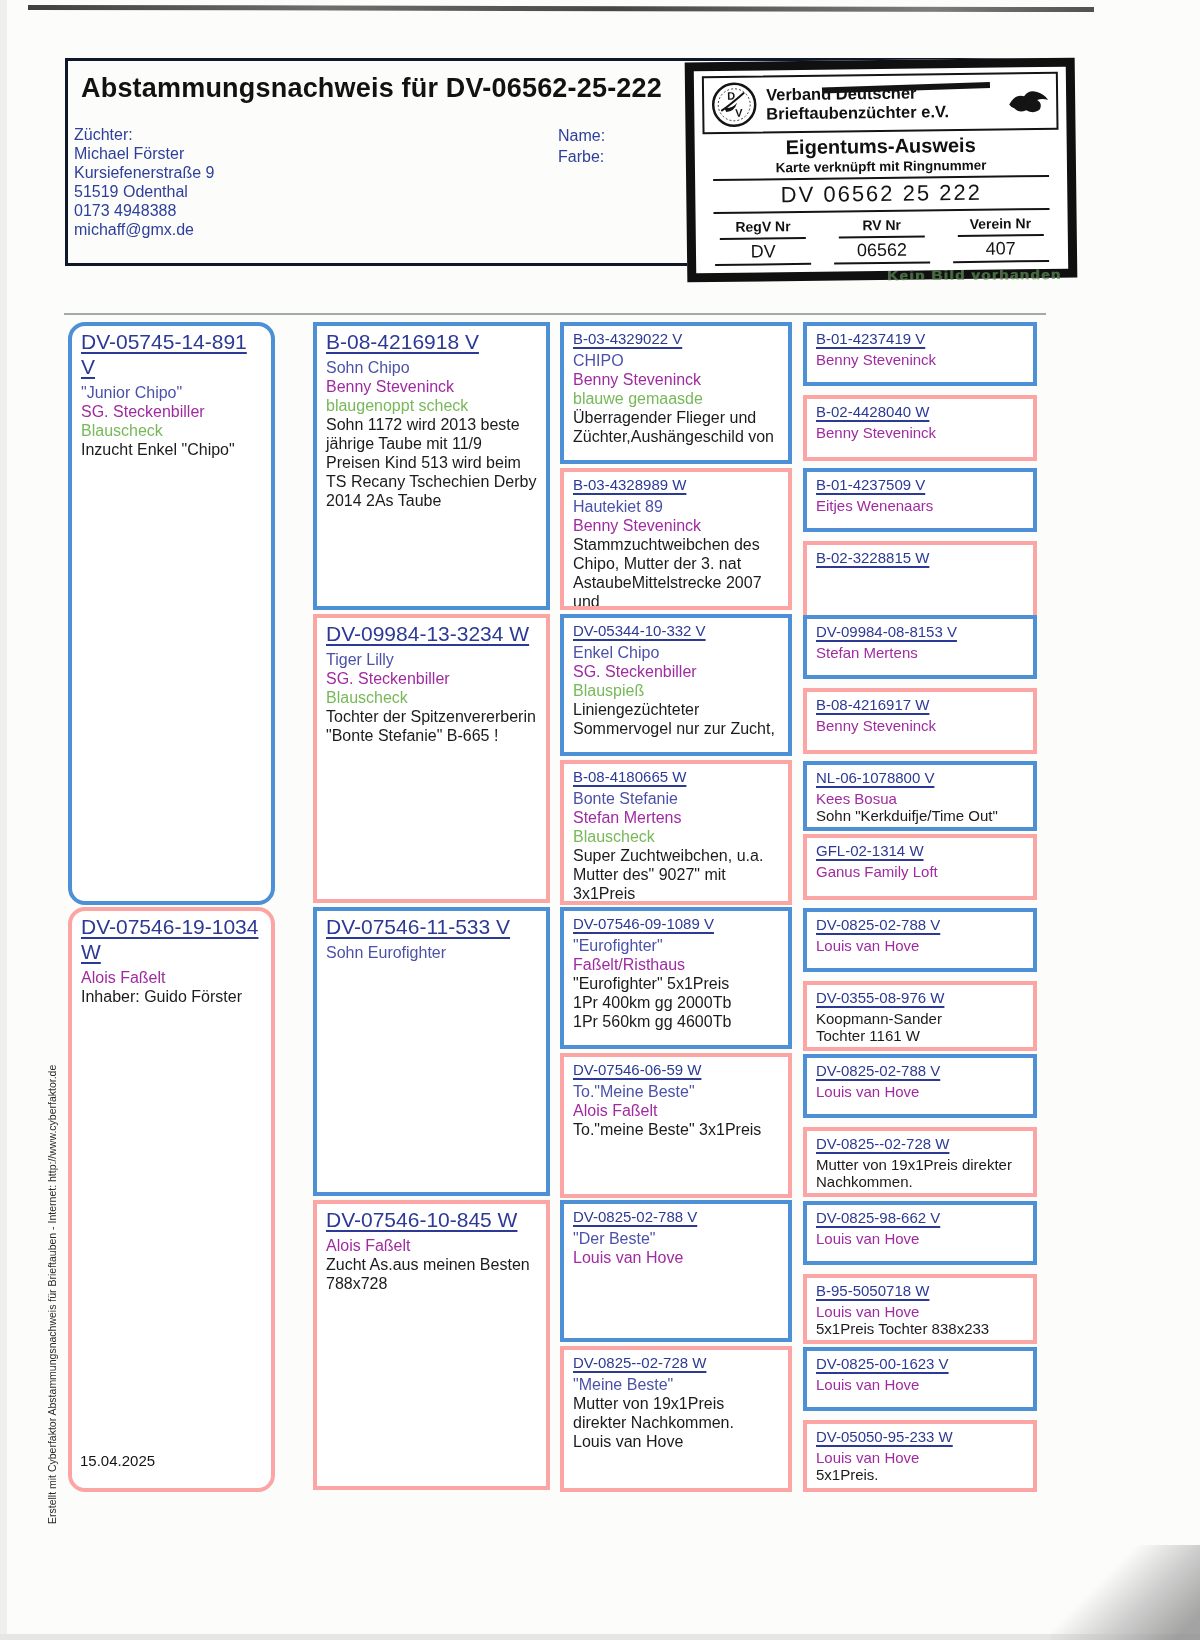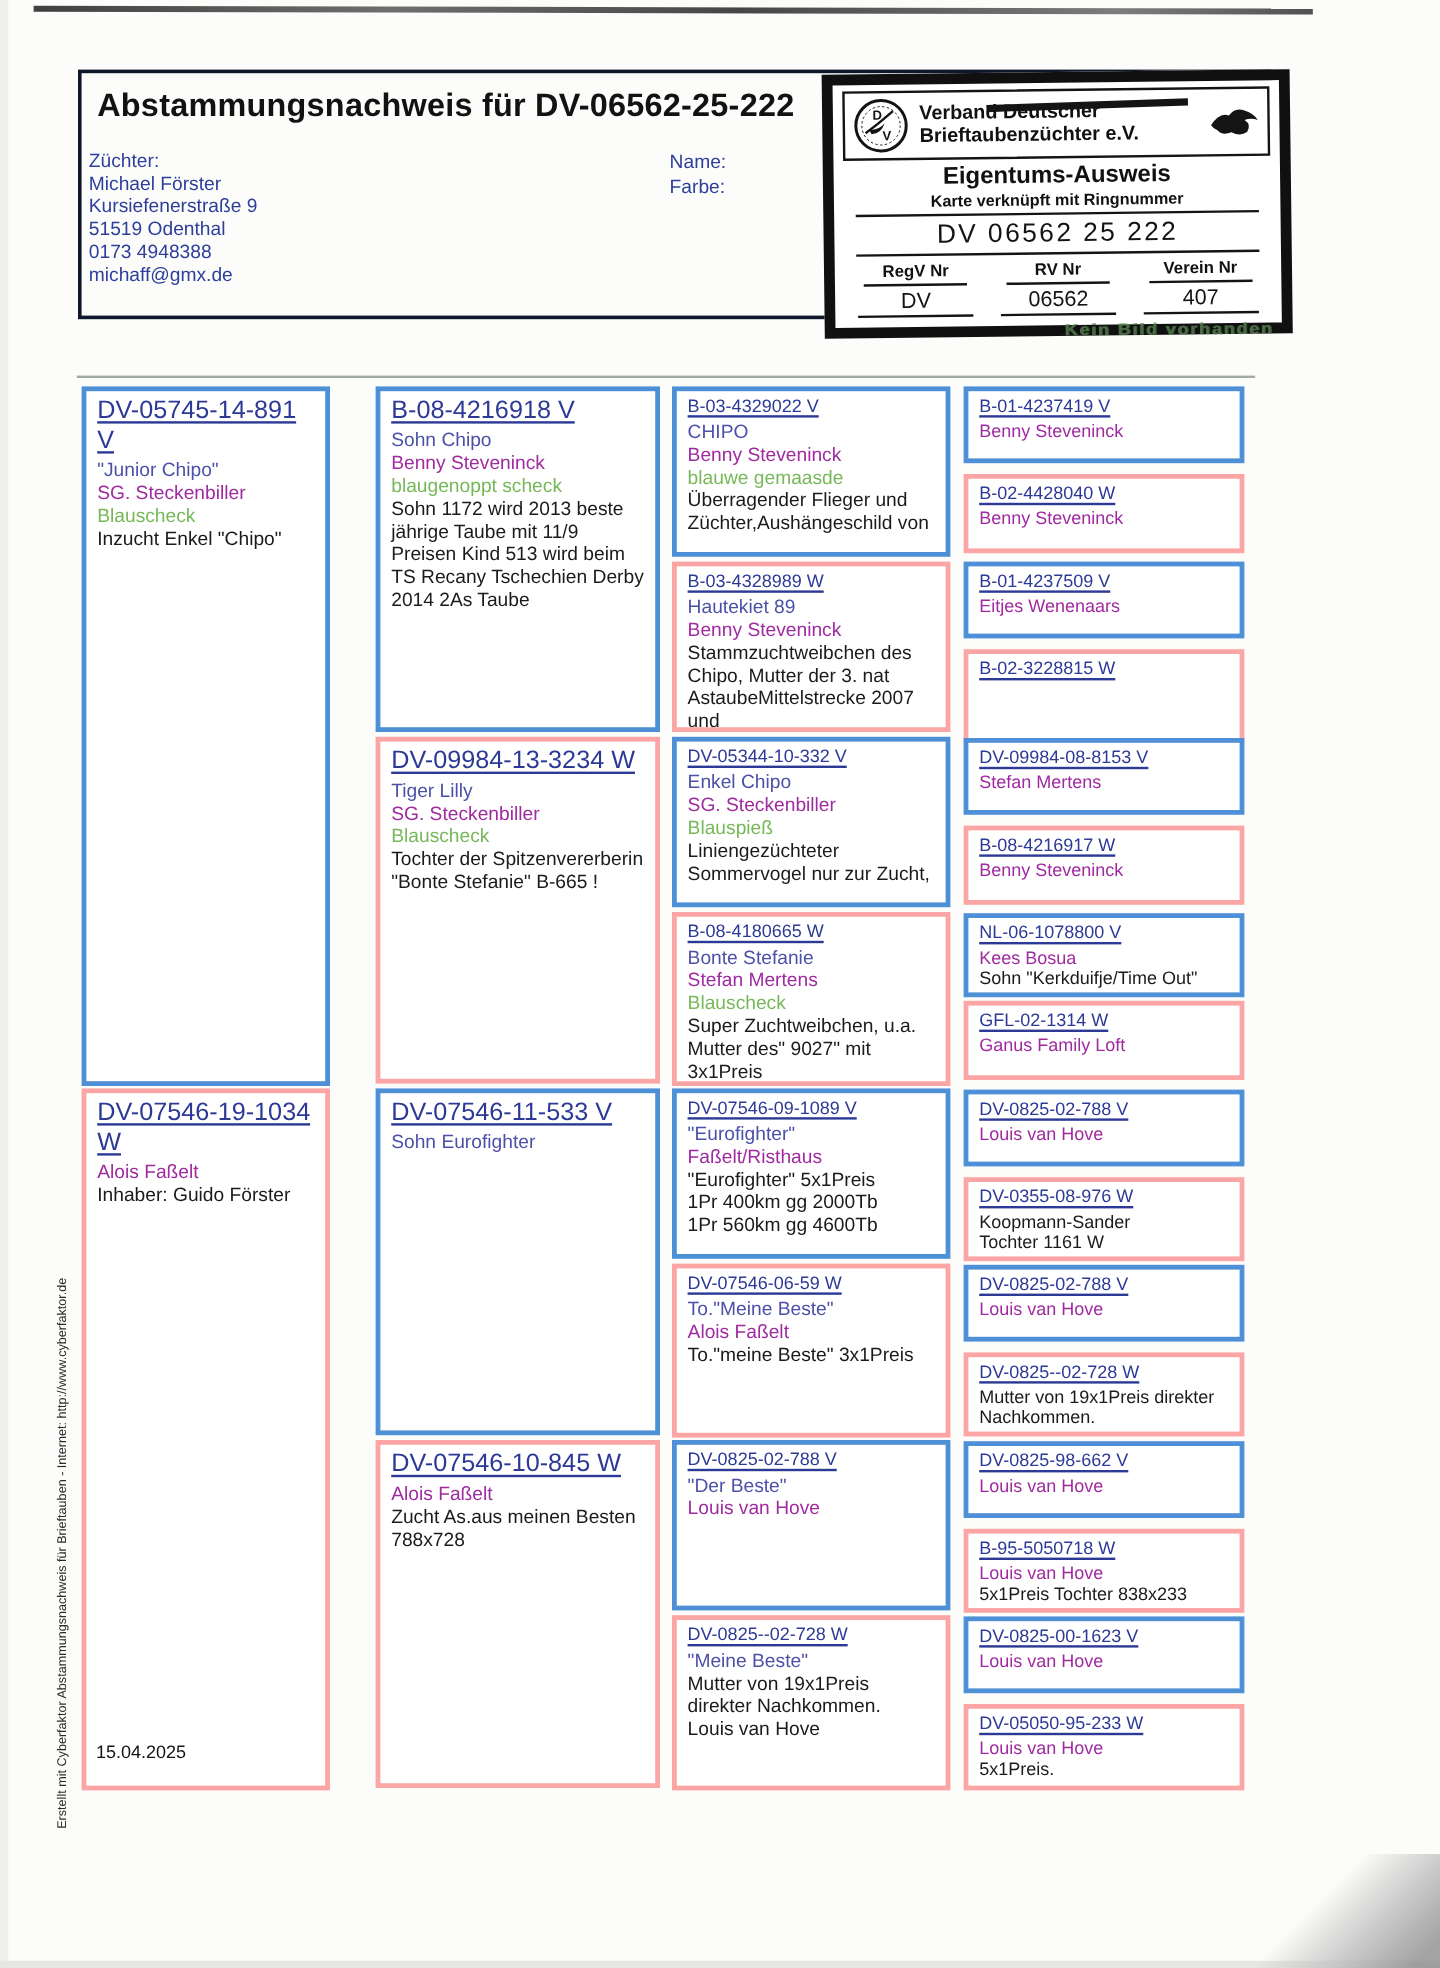--- a/index.html
+++ b/index.html
@@ -43,21 +43,21 @@
   .s-val   { display:inline-block; font-size:18px; color:#141414;
              border-bottom:2px solid #141414; padding:0 8px 1px 8px; min-width:96px; margin-top:2px; }
   .no-img  { position:absolute; left:852px; top:266px; width:220px; font-size:15px; font-weight:bold;
              color:#63905c; opacity:.7; letter-spacing:1.5px; transform:rotate(-.4deg) scaleY(.9);
              text-shadow:1px 0 0 #4a7a45;margin-left:35px; }
 
   
   .pbox { position:absolute; background:#fff; padding:4px 9px; overflow:hidden; }
   .s { border:4px solid #4e90d6; }      
   .d { border:4px solid #fca5a5; }      
-  .c1 { left:68px;  width:207px; }
+  .c1 { left:68px;  width:207px;border-radius:17px; }
   .c2 { left:313px; width:237px; }
   .c3 { left:560px; width:232px; }
   .c4 { left:803px; width:234px; }
   .ring { font-size:21px; color:#2c3a96; line-height:1.18;
           text-decoration:underline; text-decoration-thickness:2px; text-underline-offset:3px;
           margin-bottom:3px; }
   .c3 .ring, .c4 .ring { font-size:15px; }
   .ln { font-size:16px; line-height:19px; }
   .c4 .ln { font-size:15px; line-height:17px; }
   .b { color:#4c51a8; }

